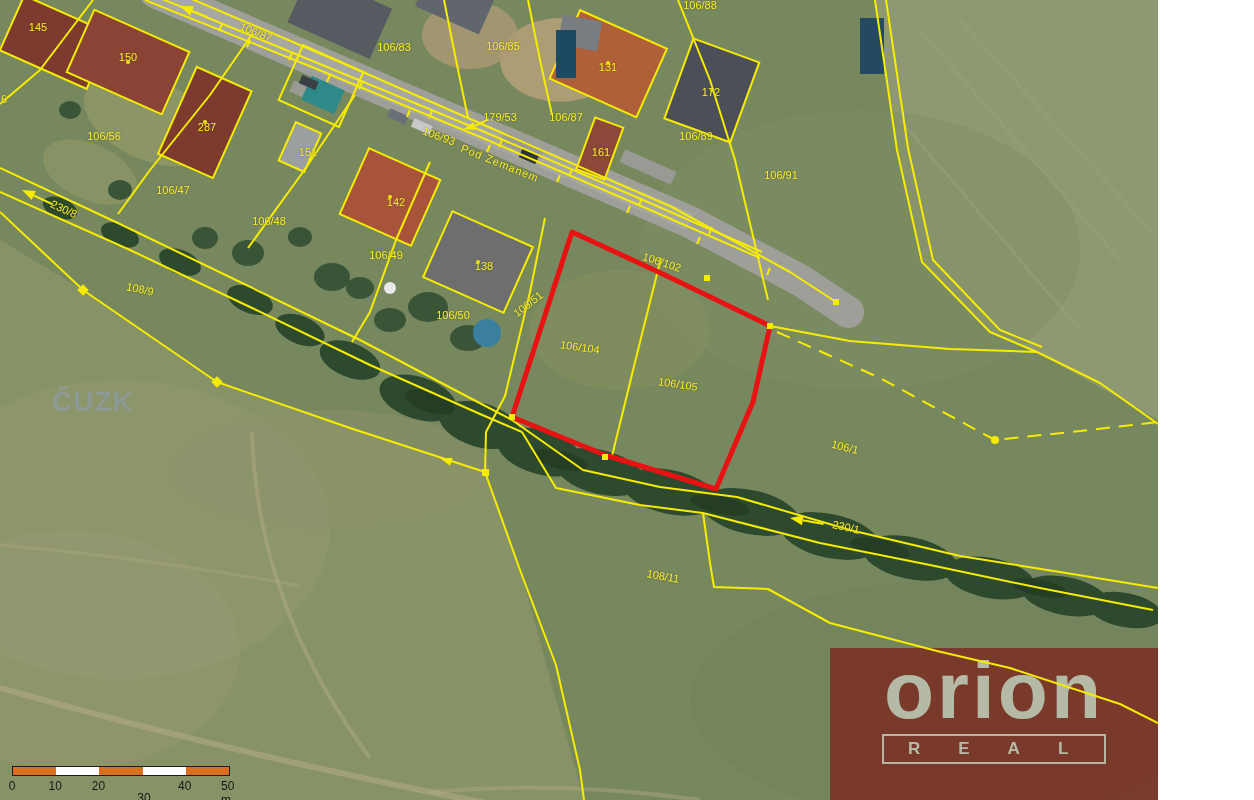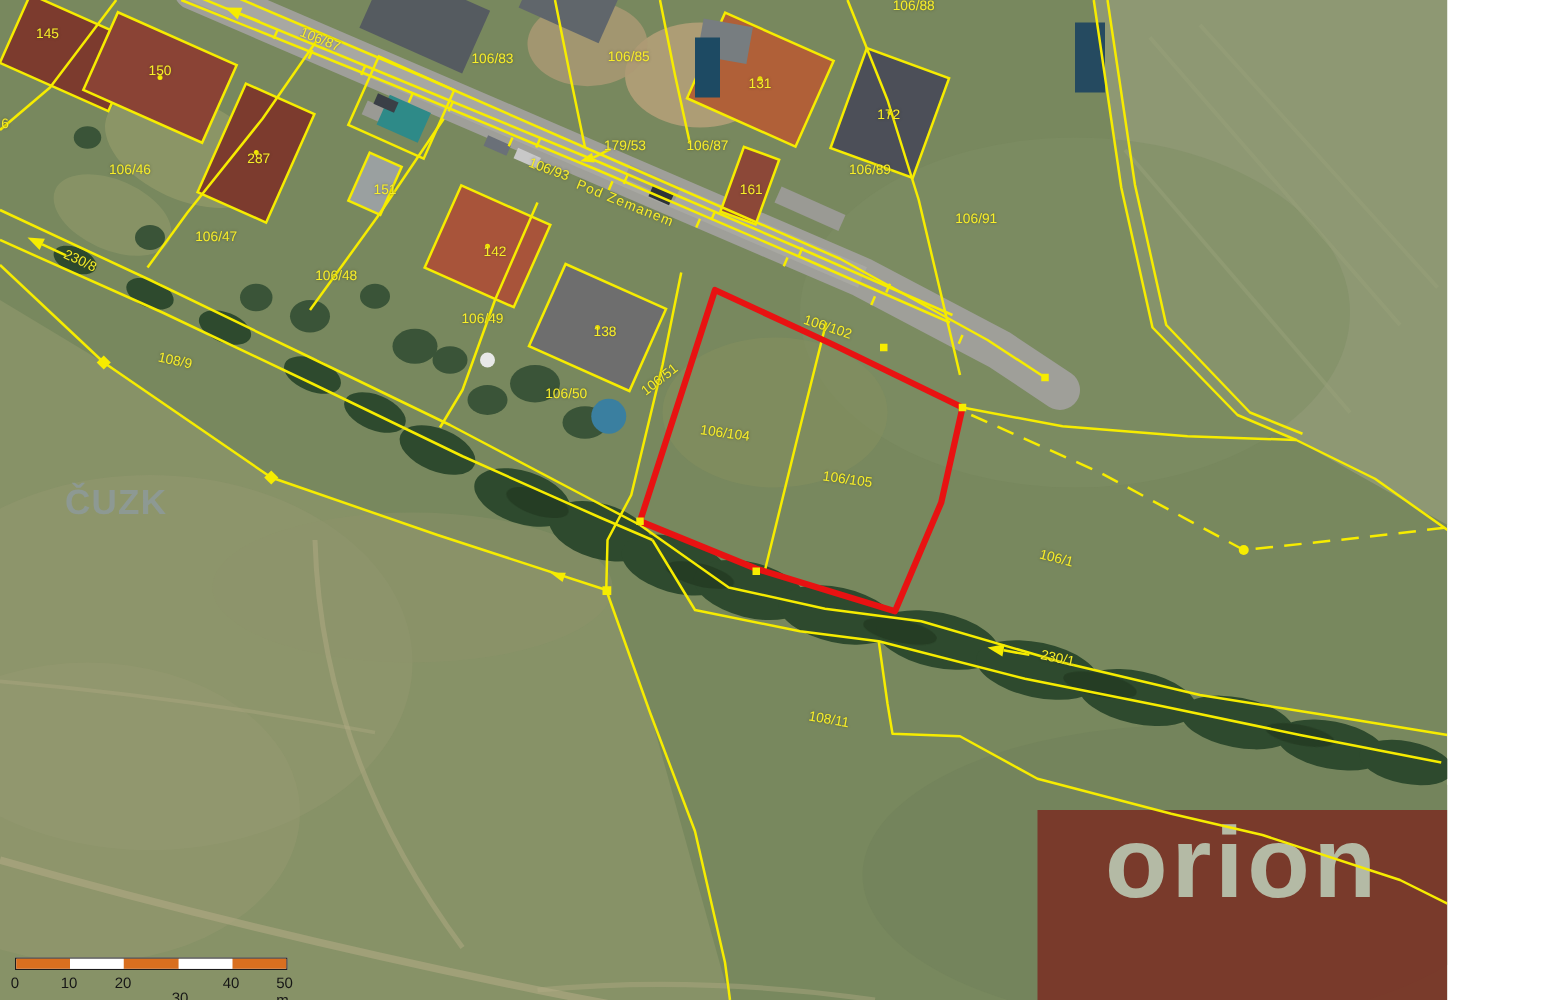--- a/index.html
+++ b/index.html
@@ -140,20 +140,21 @@
       <g>
         <rect x="300" y="78" width="18" height="9" fill="#3a3f46" transform="rotate(24 309 82)"></rect>
         <rect x="388" y="112" width="20" height="9" fill="#6a7078" transform="rotate(24 398 116)"></rect>
         <rect x="412" y="122" width="20" height="9" fill="#c8c8c8" transform="rotate(24 422 126)"></rect>
         <rect x="520" y="152" width="18" height="9" fill="#2e3338" transform="rotate(24 529 156)"></rect>
       </g>
     </svg>
 
     <div id="logo">
       <div id="logo-brand">orion</div>
+      <div id="logo-real">REAL</div>
     </div>
 
     <div id="watermark">ČUZK</div>
 
     <svg id="cadastral" width="1158" height="800" viewBox="0 0 1158 800">
       <g stroke="#f6ec00" stroke-width="2" fill="none" stroke-linejoin="round">
 
         <g>
           <polyline points="150,-6 315,62 480,130 650,203 762,252"></polyline>
           <polyline points="145,0 312,67 478,136 648,209 760,258"></polyline>
@@ -248,30 +249,30 @@
             <line x1="11" y1="0" x2="26" y2="-3" stroke-width="2"></line>
         </g>
       </g>
     </svg>
 
     <div id="label-layer">
         <span class="map-label" style="left: 38px; top: 27px; --r: 0deg;">145</span>
         <span class="map-label" style="left: 128px; top: 57px; --r: 0deg;">150</span>
         <span class="map-label" style="left: 256px; top: 32px; --r: 22deg;">106/87</span>
         <span class="map-label" style="left: 207px; top: 127px; --r: 0deg;">287</span>
-        <span class="map-label" style="left: 104px; top: 136px; --r: 0deg;">106/46</span>
+        <span class="map-label" style="left: 104px; top: 136px; --r: 0deg;">106/56</span>
         <span class="map-label" style="left: 4px; top: 99px; --r: 0deg;">6</span>
         <span class="map-label" style="left: 308px; top: 152px; --r: 0deg;">151</span>
         <span class="map-label" style="left: 394px; top: 47px; --r: 0deg;">106/83</span>
         <span class="map-label" style="left: 503px; top: 46px; --r: 0deg;">106/85</span>
         <span class="map-label" style="left: 566px; top: 117px; --r: 0deg;">106/87</span>
         <span class="map-label" style="left: 608px; top: 67px; --r: 0deg;">131</span>
         <span class="map-label" style="left: 601px; top: 152px; --r: 0deg;">161</span>
         <span class="map-label" style="left: 711px; top: 92px; --r: 0deg;">172</span>
-        <span class="map-label" style="left: 731px; top: 5px; --r: 0deg;">106/88</span>
+        <span class="map-label" style="left: 700px; top: 5px; --r: 0deg;">106/88</span>
         <span class="map-label" style="left: 696px; top: 136px; text-align: right; --r: 0deg;">106/89</span>
         <span class="map-label" style="left: 781px; top: 175px; --r: 0deg;">106/91</span>
         <span class="map-label" style="left: 173px; top: 190px; --r: 0deg;">106/47</span>
         <span class="map-label" style="left: 269px; top: 221px; --r: 0deg;">106/48</span>
         <span class="map-label" style="left: 64px; top: 209px; --r: 25deg;">230/8</span>
         <span class="map-label" style="left: 439px; top: 136px; --r: 20deg;">106/93</span>
         <span class="map-label street" style="left: 500px; top: 163px; --r: 22deg;">Pod Zemanem</span>
         <span class="map-label" style="left: 396px; top: 202px; --r: 0deg;">142</span>
         <span class="map-label" style="left: 386px; top: 255px; --r: 0deg;">106/49</span>
         <span class="map-label" style="left: 484px; top: 266px; --r: 0deg;">138</span>

